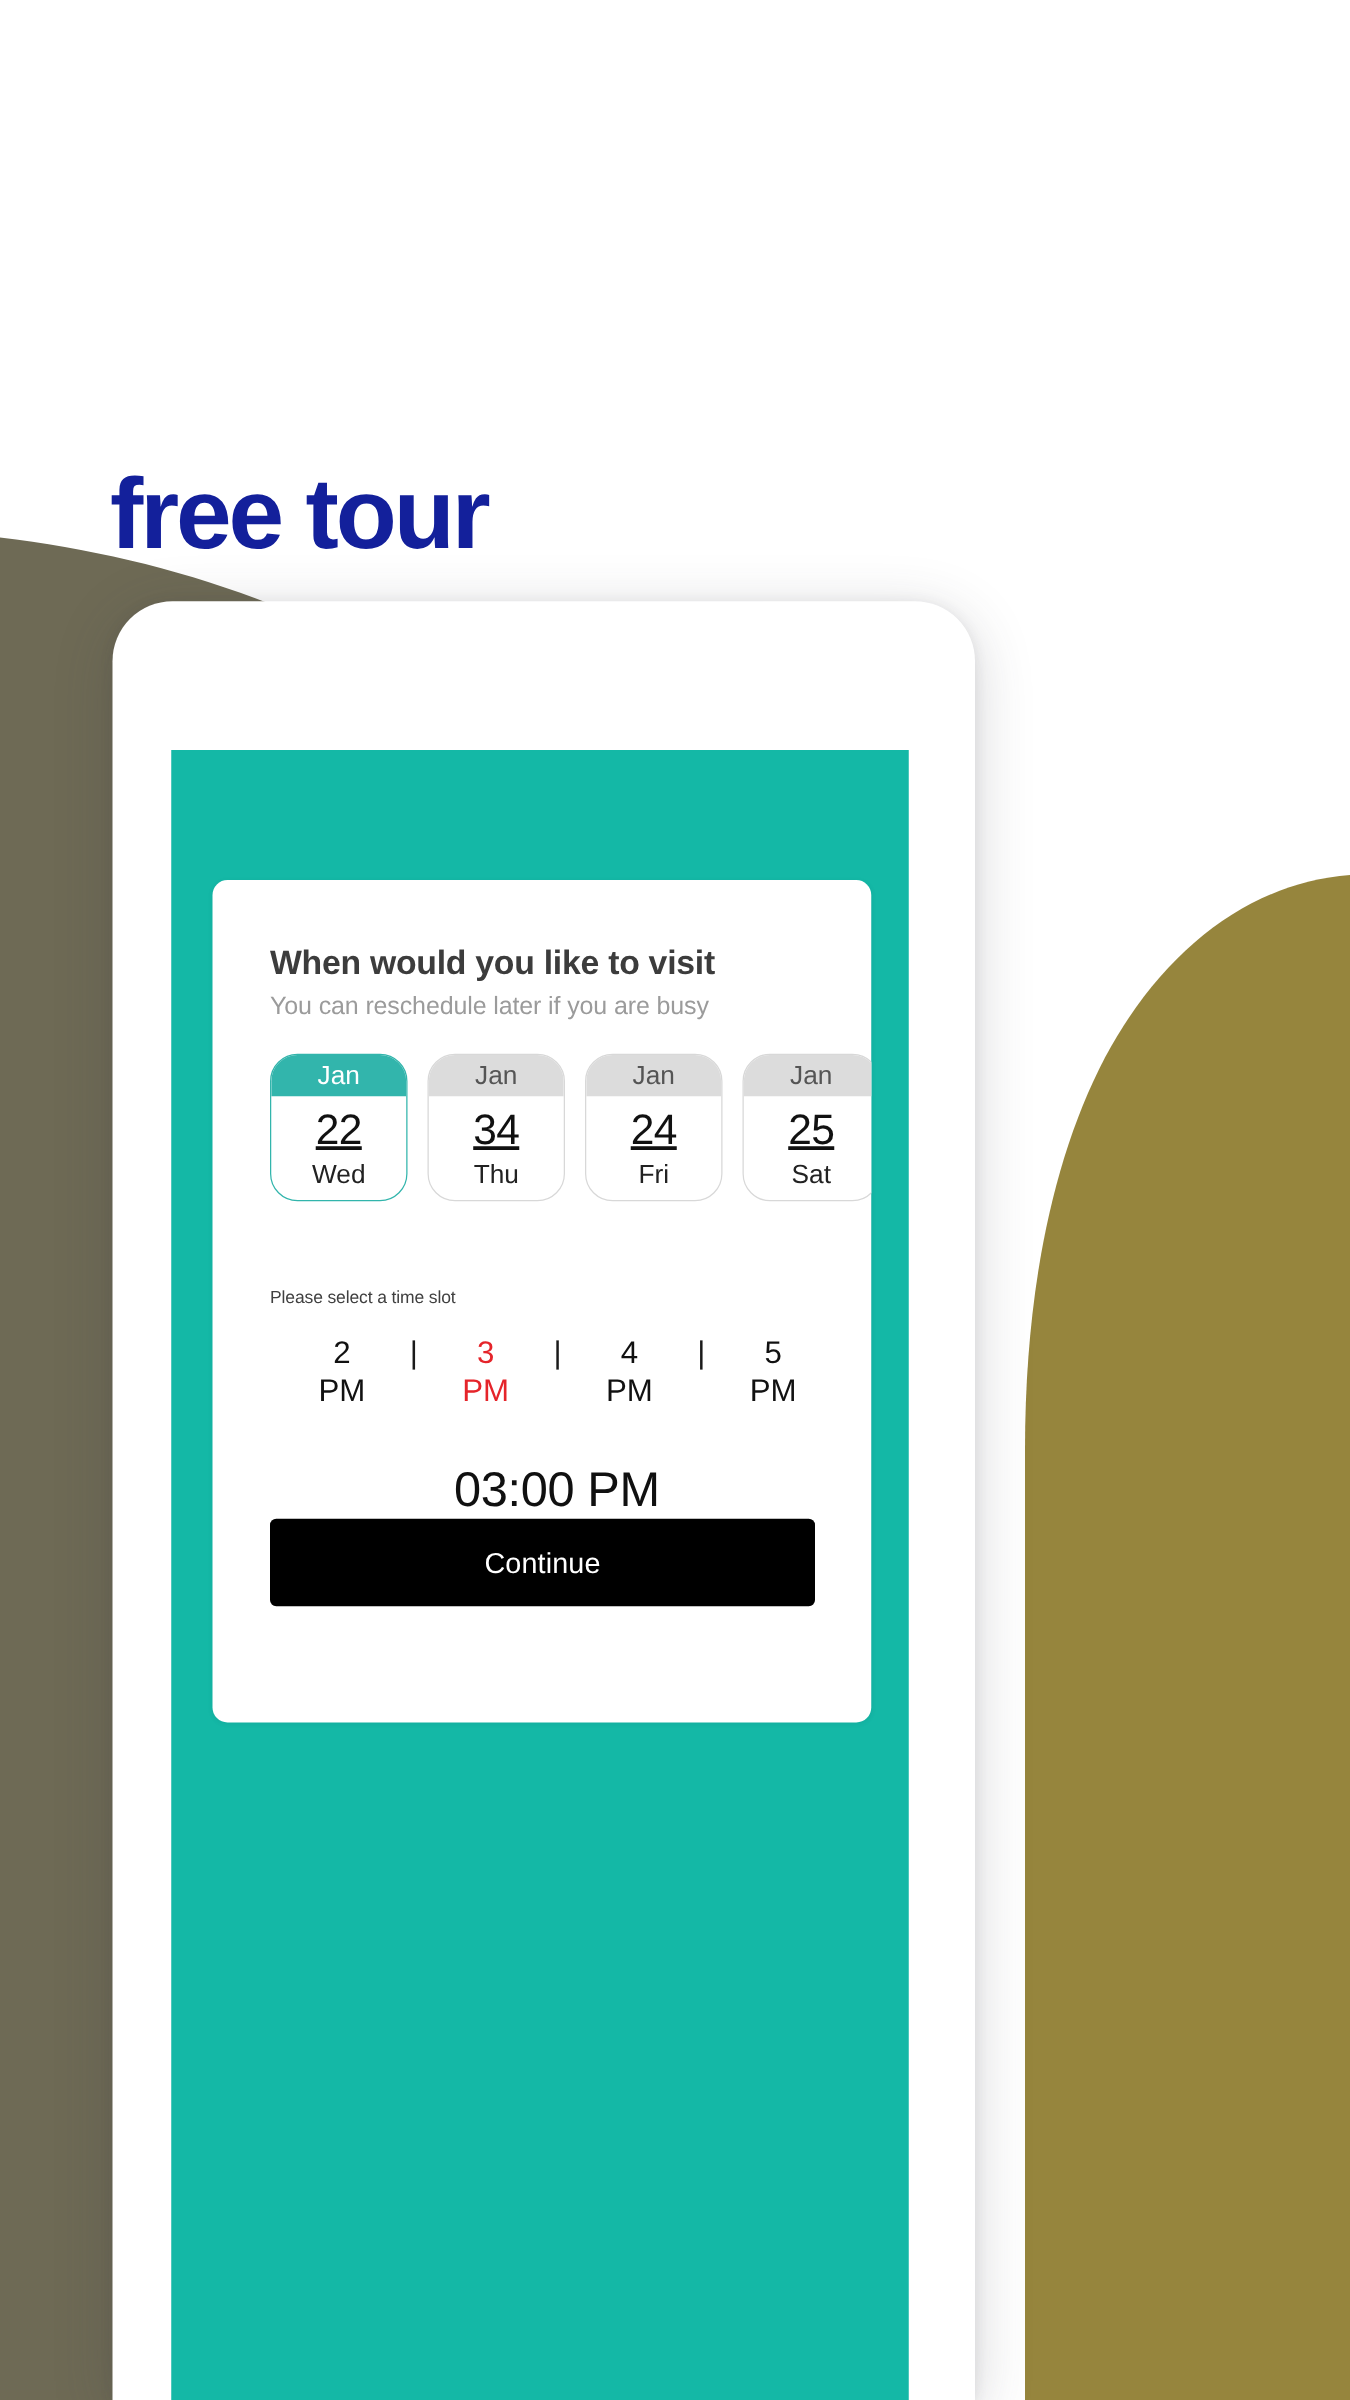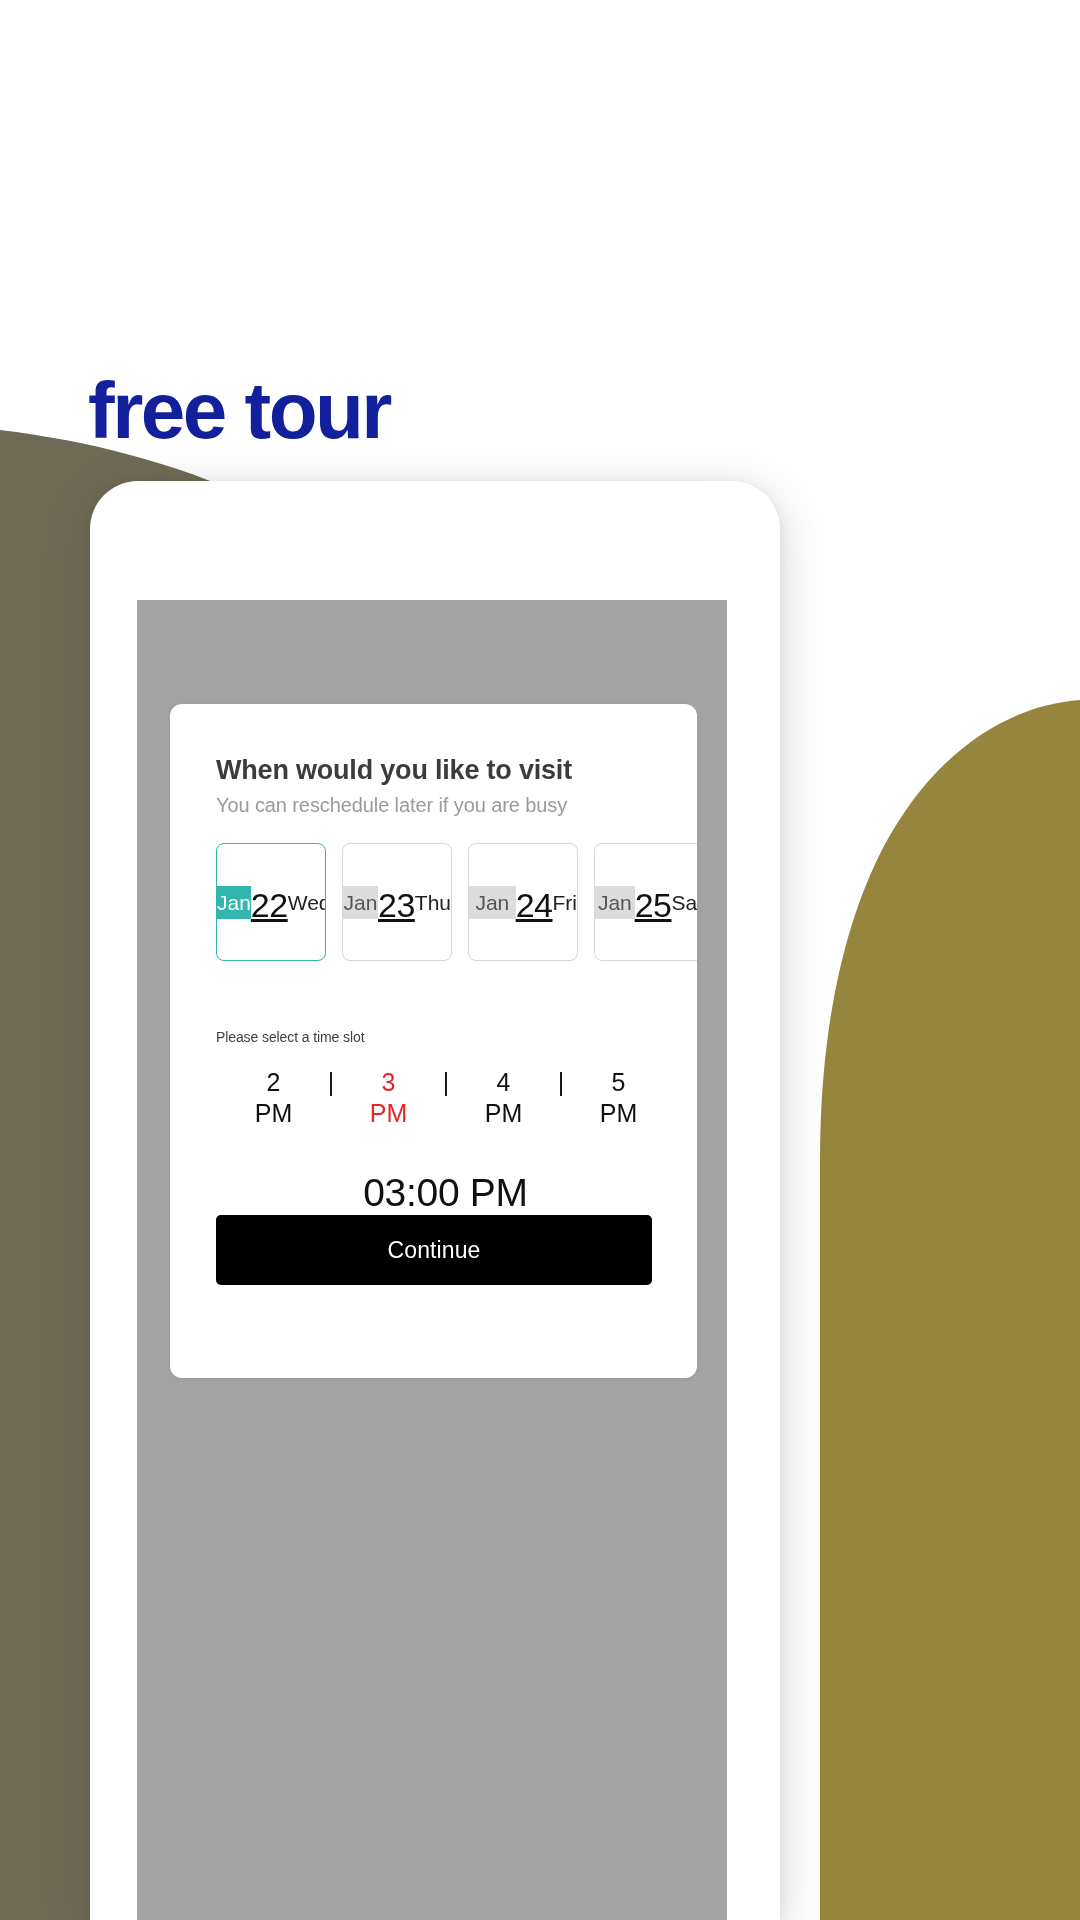--- a/index.html
+++ b/index.html
@@ -60,21 +60,21 @@
                 0 2px 10px rgba(60, 60, 70, 0.10);
     z-index: 4;
     overflow: hidden;
   }
   .phone-screen {
     position: absolute;
     left: 47px;
     top: 119px;
     width: 590px;
     height: 1320px;
-    background: #a3a3a3;
+    background: #14b8a6;
     overflow: hidden;
   }
 
   
   .booking-card {
     position: absolute;
     left: 33px;
     top: 104px;
     width: 527px;
     height: 674px;
@@ -114,25 +114,26 @@
   .date-row {
     display: flex;
     gap: 16px;
     margin-top: 26px;
     width: 560px;
   }
   .date-chip {
     width: 110px;
     min-width: 110px;
     height: 118px;
-    border-radius: 8px;
+    border-radius: 22px;
     background: #ffffff;
     border: 1px solid #d8d8d8;
     overflow: hidden;
     display: flex;
+    flex-direction: column;
     align-items: center;
     box-sizing: border-box;
   }
   .date-chip.selected {
     border: 1px solid #32b5ac;
   }
   .chip-month {
     width: 100%;
     height: 33px;
     line-height: 33px;
@@ -248,21 +249,21 @@
         <div class="card-sub-muted">You can reschedule later if you are busy</div>
 
         <div class="date-row" id="date-row">
             <div class="date-chip selected">
               <div class="chip-month">Jan</div>
               <div class="chip-day">22</div>
               <div class="chip-dow">Wed</div>
             </div>
             <div class="date-chip">
               <div class="chip-month">Jan</div>
-              <div class="chip-day">23</div>
+              <div class="chip-day">34</div>
               <div class="chip-dow">Thu</div>
             </div>
             <div class="date-chip">
               <div class="chip-month">Jan</div>
               <div class="chip-day">24</div>
               <div class="chip-dow">Fri</div>
             </div>
             <div class="date-chip">
               <div class="chip-month">Jan</div>
               <div class="chip-day">25</div>

